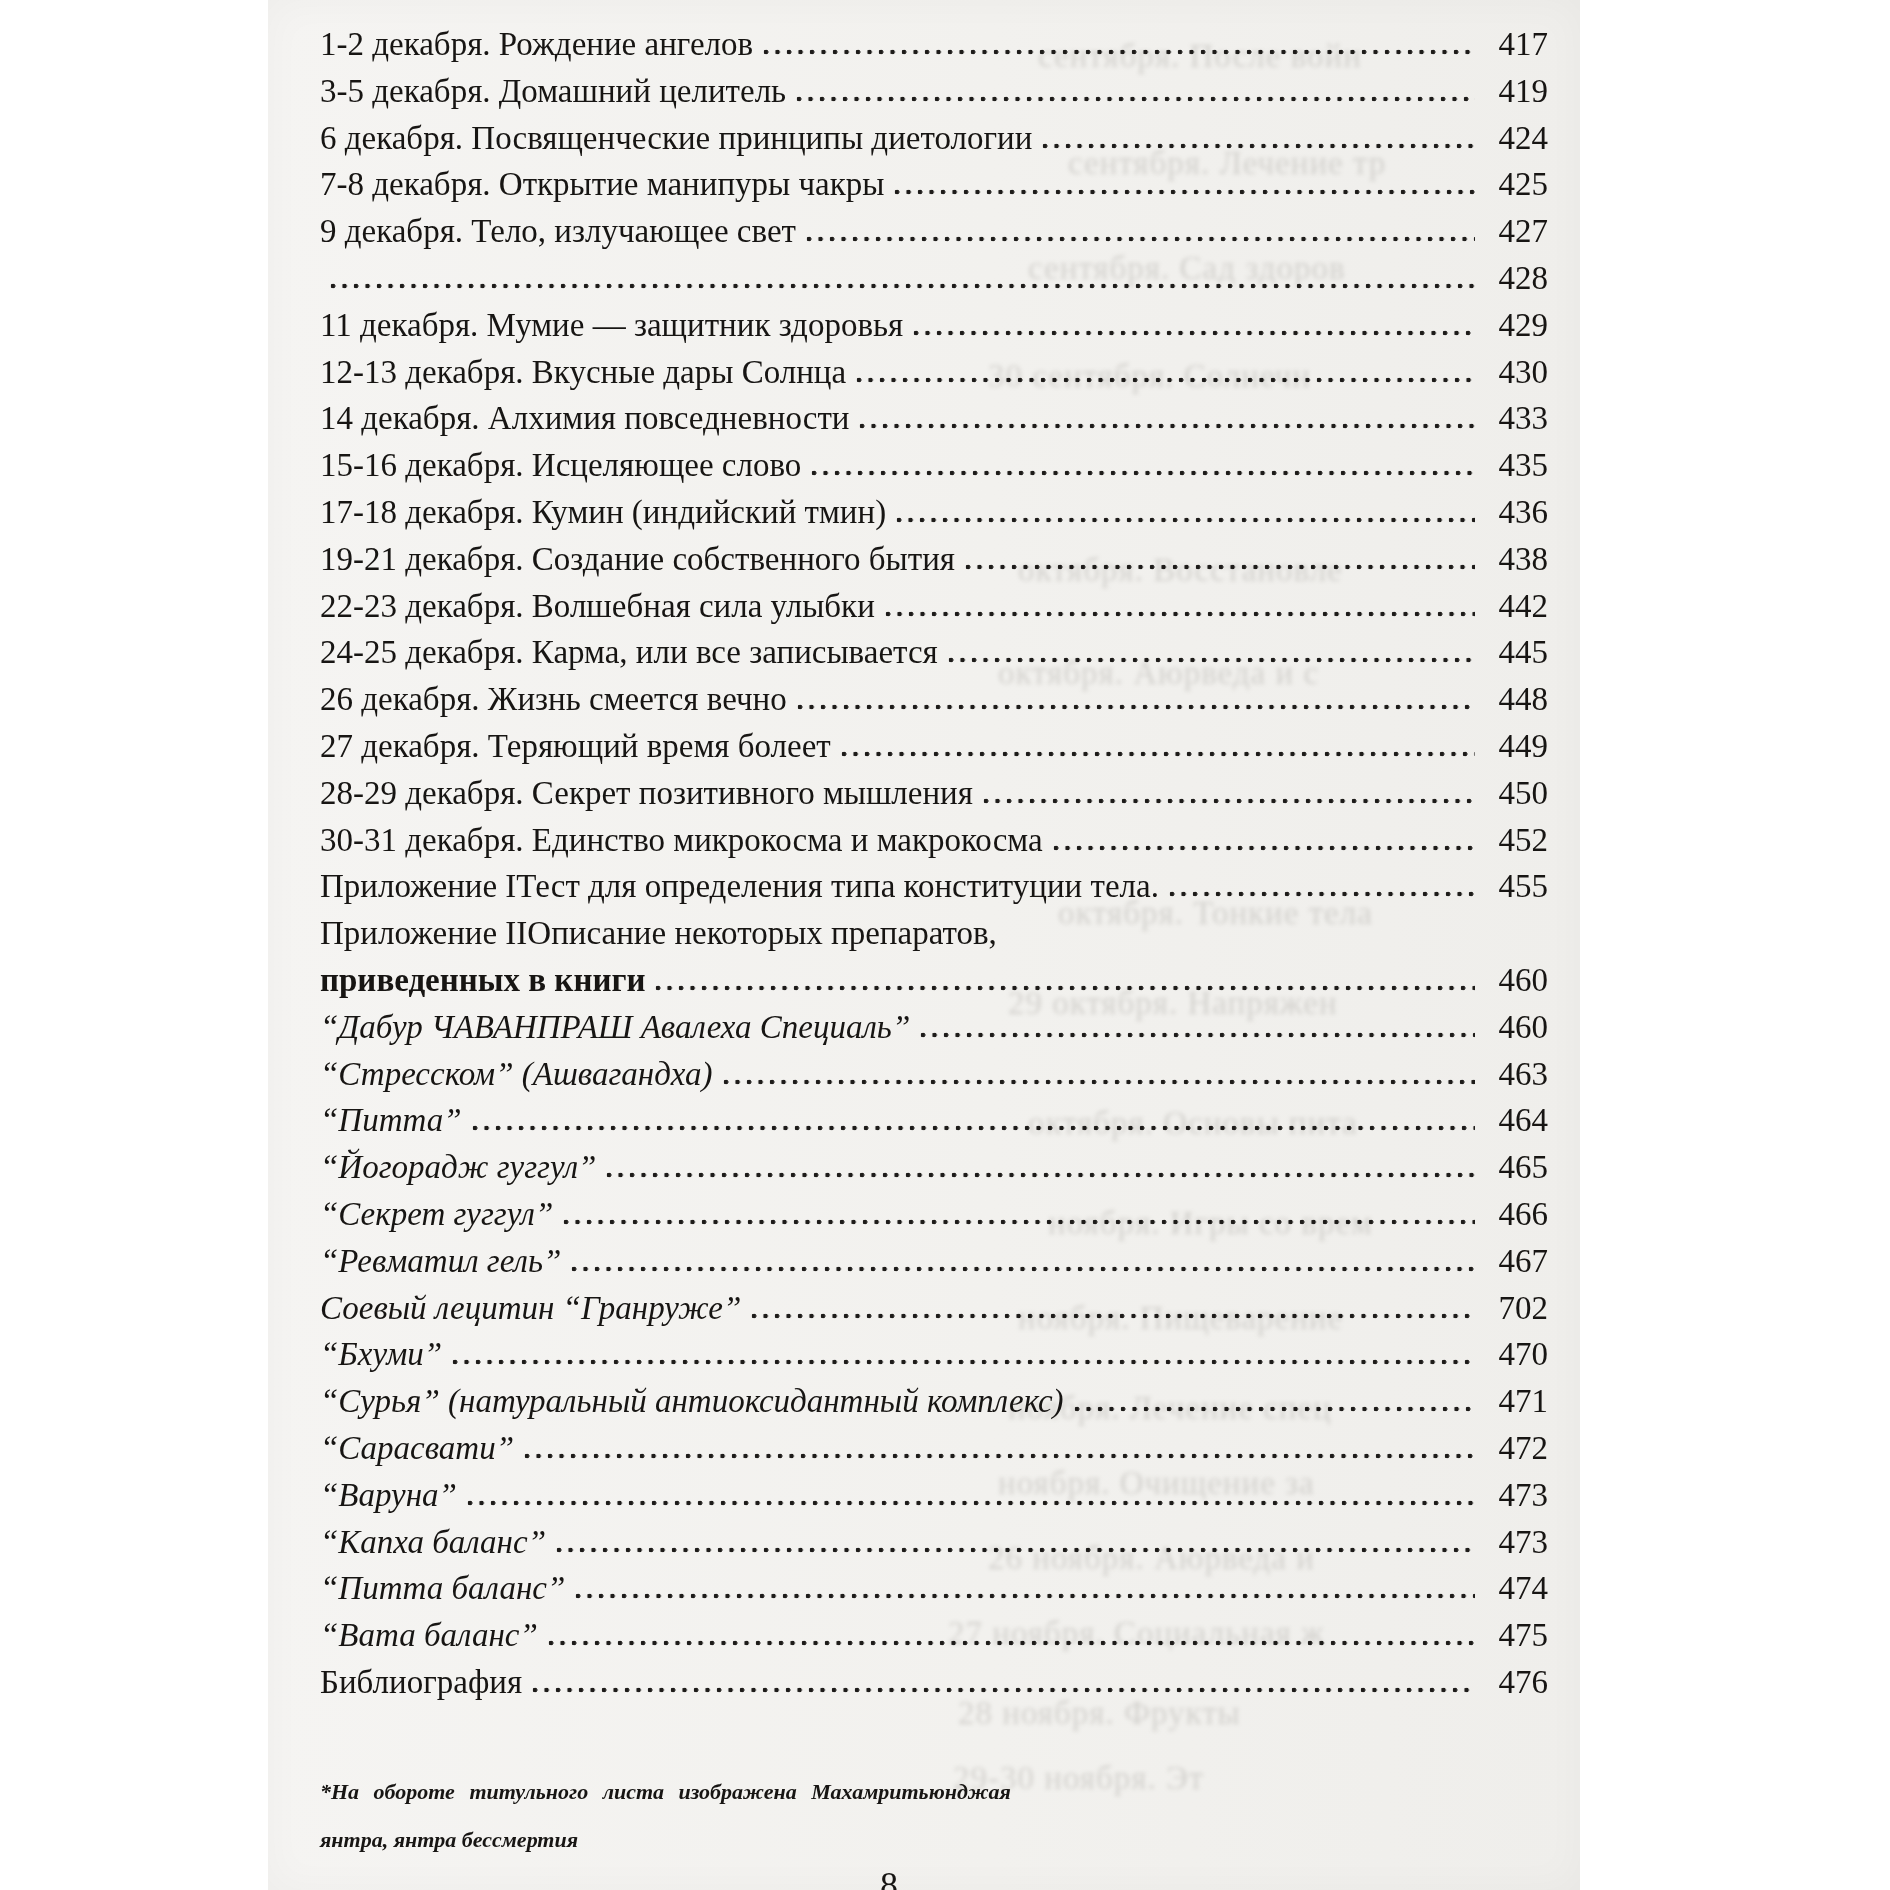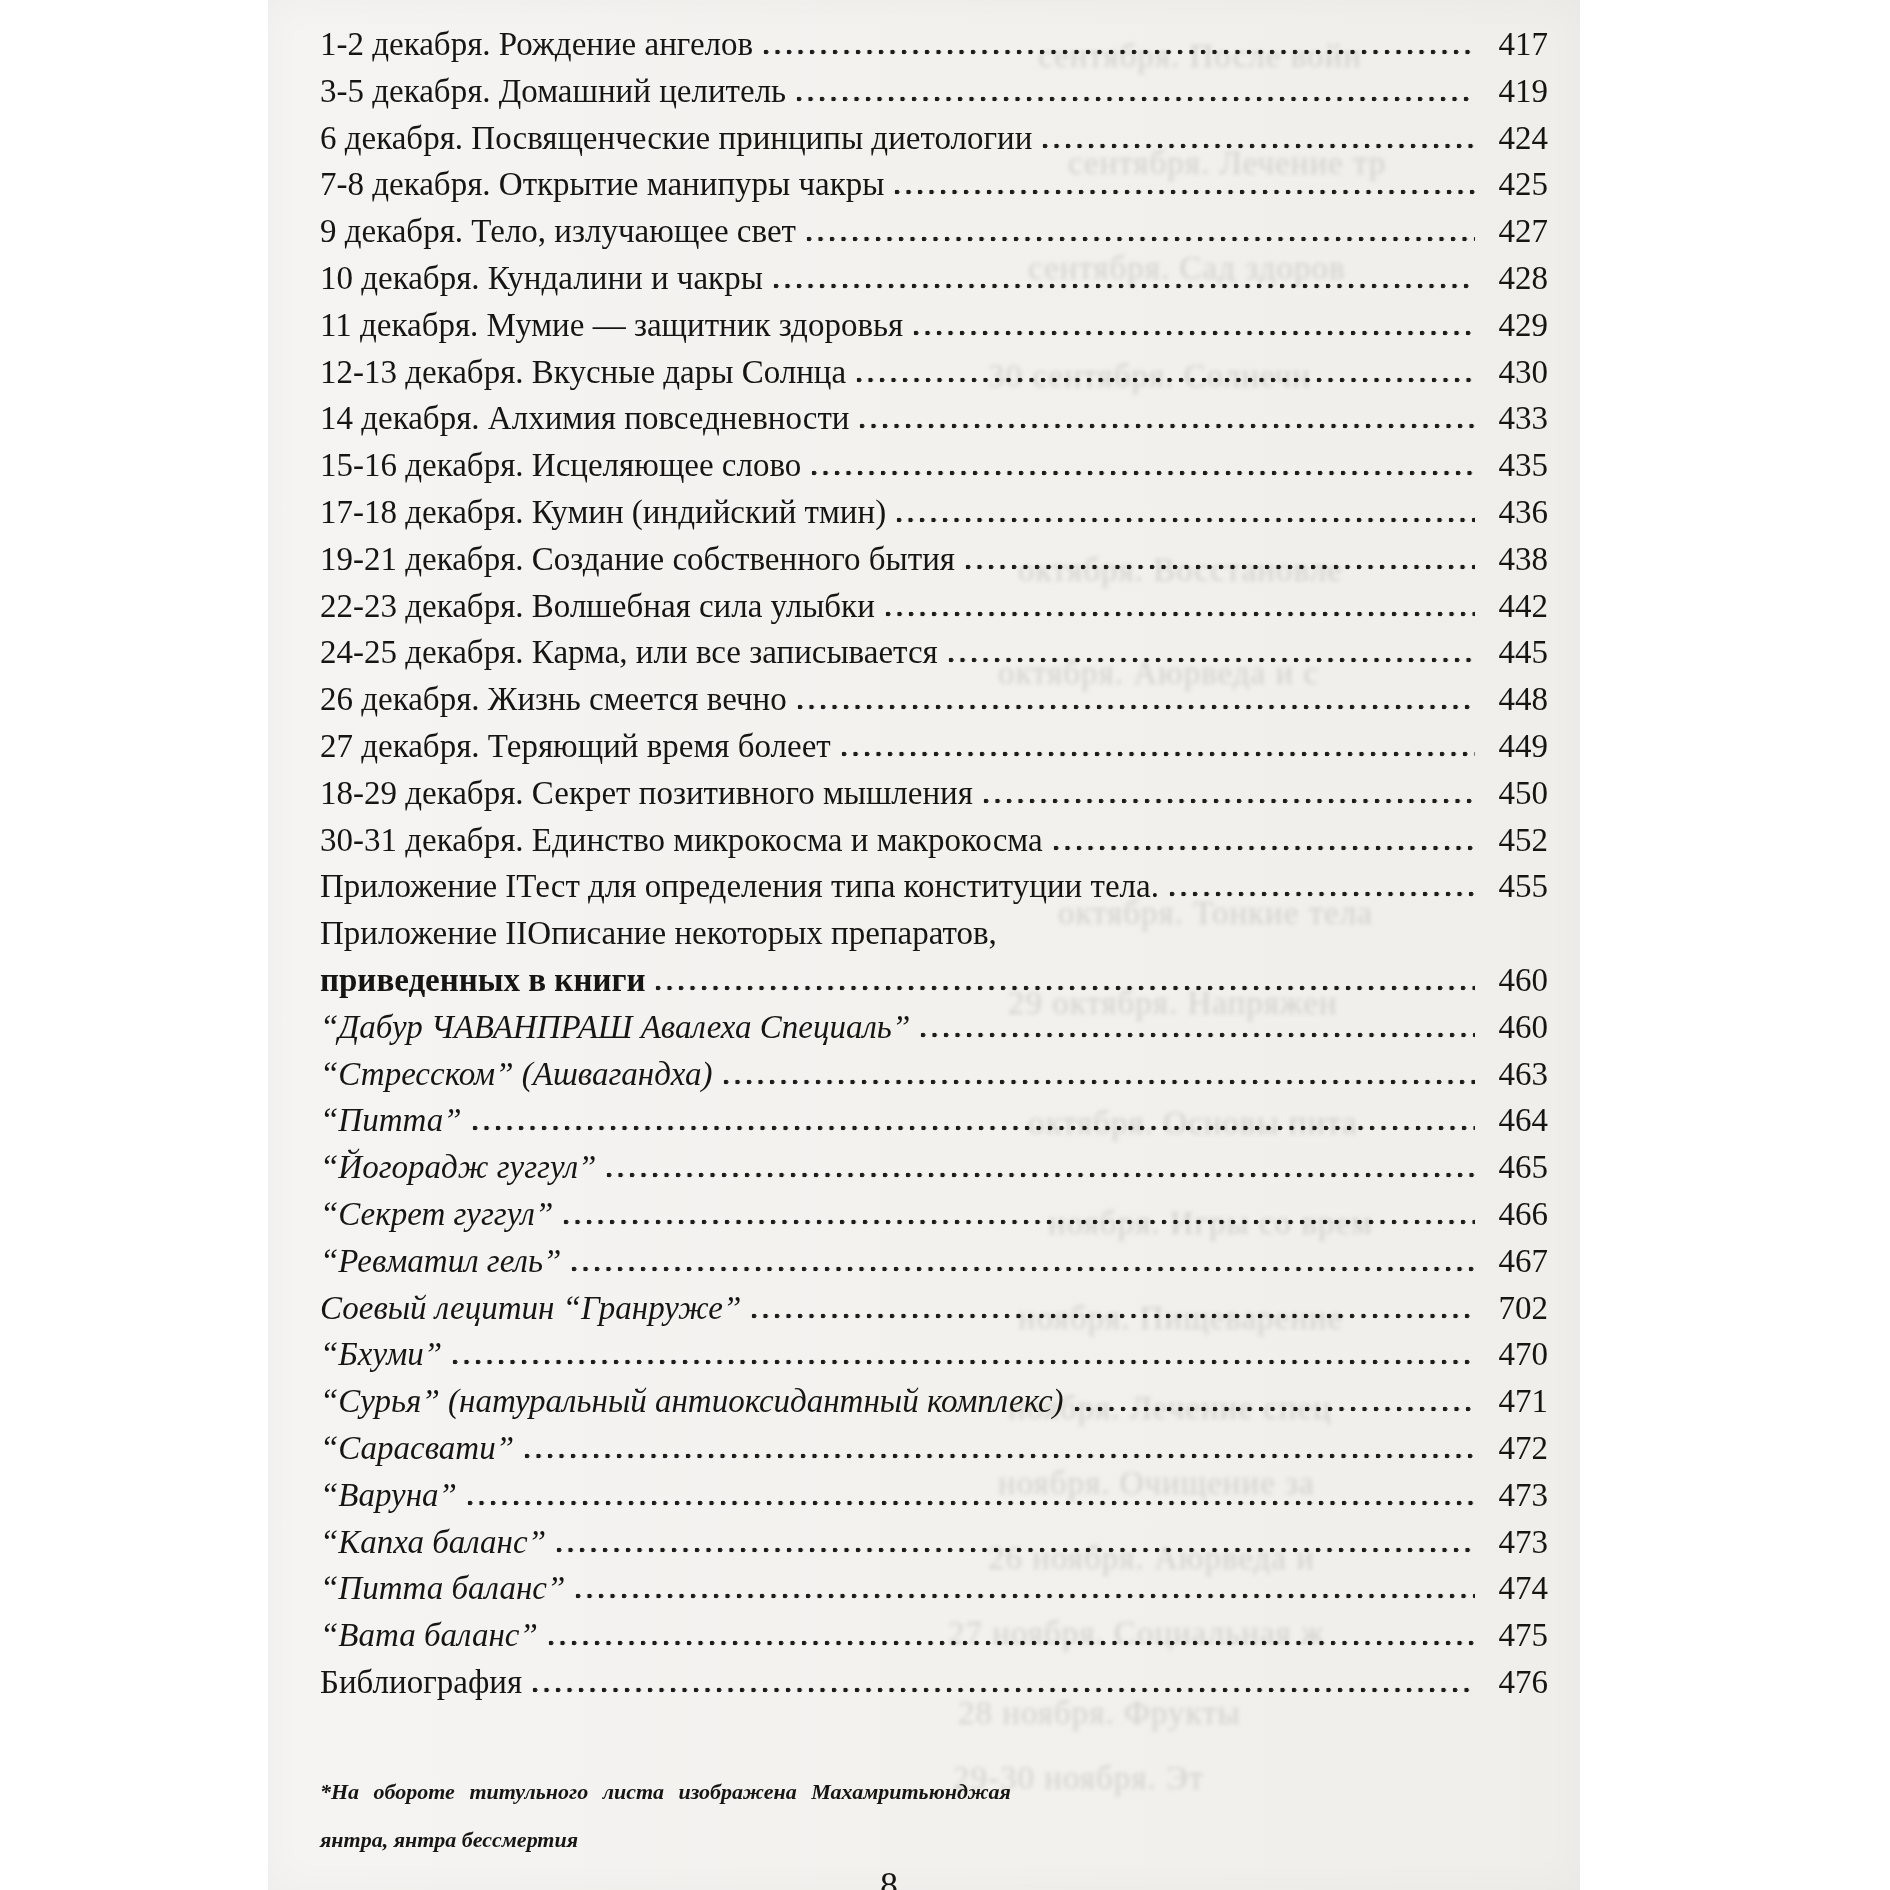--- a/index.html
+++ b/index.html
@@ -131,21 +131,20 @@
         <span class="label">7-8 декабря. Открытие манипуры чакры</span>
         <span class="leader"></span>
         <span class="pageno">425</span>
       </div>
       <div class="row regular">
         <span class="label">9 декабря. Тело, излучающее свет</span>
         <span class="leader"></span>
         <span class="pageno">427</span>
       </div>
       <div class="row regular">
-        <span class="label">10 декабря. Кундалини и чакры</span>
         <span class="leader"></span>
         <span class="pageno">428</span>
       </div>
       <div class="row regular">
         <span class="label">11 декабря. Мумие — защитник здоровья</span>
         <span class="leader"></span>
         <span class="pageno">429</span>
       </div>
       <div class="row regular">
         <span class="label">12-13 декабря. Вкусные дары Солнца</span>
@@ -186,21 +185,21 @@
         <span class="label">26 декабря. Жизнь смеется вечно</span>
         <span class="leader"></span>
         <span class="pageno">448</span>
       </div>
       <div class="row regular">
         <span class="label">27 декабря. Теряющий время болеет</span>
         <span class="leader"></span>
         <span class="pageno">449</span>
       </div>
       <div class="row regular">
-        <span class="label">18-29 декабря. Секрет позитивного мышления</span>
+        <span class="label">28-29 декабря. Секрет позитивного мышления</span>
         <span class="leader"></span>
         <span class="pageno">450</span>
       </div>
       <div class="row regular">
         <span class="label">30-31 декабря. Единство микрокосма и макрокосма</span>
         <span class="leader"></span>
         <span class="pageno">452</span>
       </div>
       <div class="row appendix">
         <span class="prefix">Приложение I </span>

